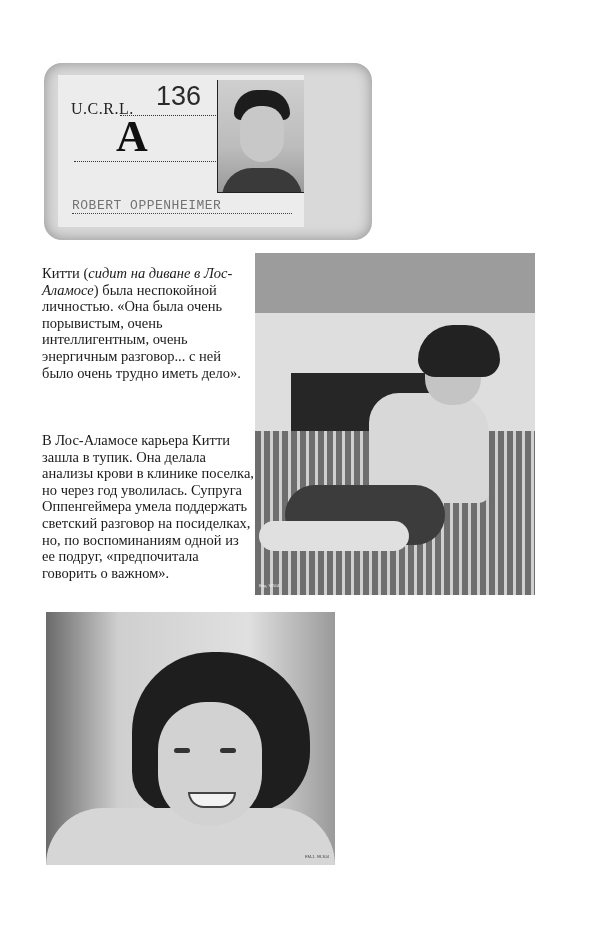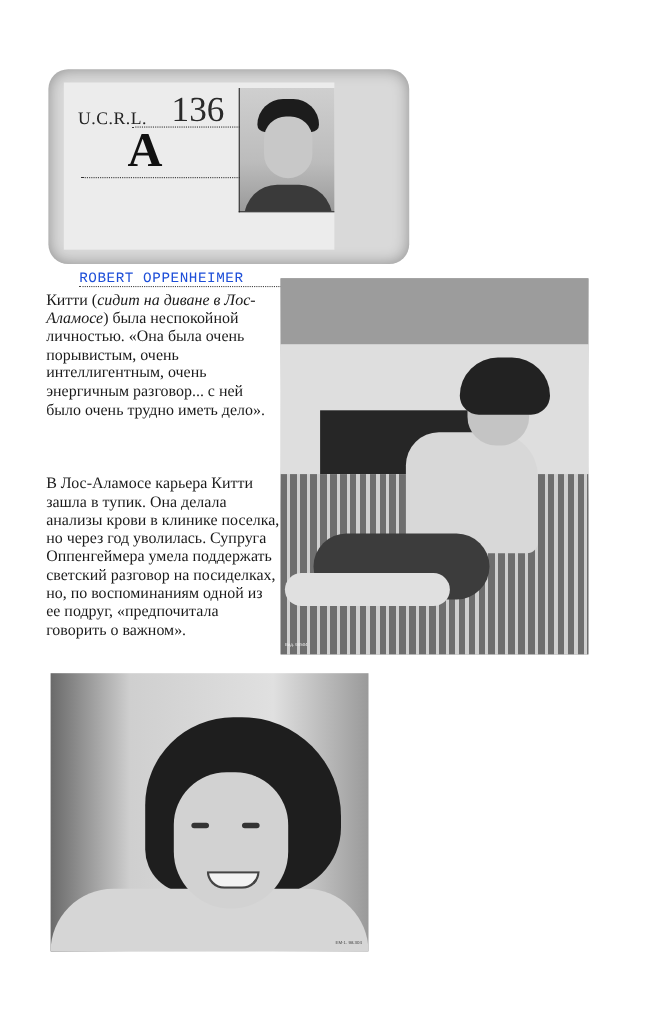--- a/index.html
+++ b/index.html
@@ -7,34 +7,34 @@
          font-family:"Liberation Serif","DejaVu Serif",serif; color:#1a1a1a; }
 
   
   .idcard { position:absolute; left:44px; top:63px; width:328px; height:177px;
             border-radius:18px; background:#d9d9d9;
             box-shadow: inset 0 0 14px rgba(0,0,0,0.35); }
   .idcard-inner { position:absolute; left:14px; top:12px; width:246px; height:152px;
                   background:#ececec; }
   .idc-label { position:absolute; left:13px; top:25px; font-family:"Liberation Serif",serif;
                font-size:16px; color:#222; letter-spacing:0.5px; }
-  .idc-num { position:absolute; left:98px; top:6px; font-family:Liberation Serif, serif;
-             font-size:32px; color:#2a2a2a; }
+  .idc-num { position:absolute; left:98px; top:6px; font-family:Liberation Sans, sans-serif;
+             font-size:27px; color:#2a2a2a; }
   .idc-dots1 { position:absolute; left:62px; top:40px; width:108px; border-bottom:1px dotted #333; }
   .idc-letter { position:absolute; left:58px; top:40px; font-family:"Liberation Serif",serif;
                 font-weight:bold; font-size:44px; color:#111; line-height:44px; }
   .idc-dots2 { position:absolute; left:16px; top:86px; width:154px; border-bottom:1px dotted #333; }
   .idc-photo { position:absolute; left:159px; top:5px; width:86px; height:112px;
                border-left:1px solid #222; border-bottom:1px solid #222;
                background:linear-gradient(180deg,#cfcfcf 0%,#bcbcbc 60%,#9a9a9a 100%); overflow:hidden; }
   .idc-hair { position:absolute; left:16px; top:10px; width:56px; height:30px; border-radius:28px 28px 8px 8px; background:#1c1c1c; }
   .idc-face { position:absolute; left:22px; top:26px; width:44px; height:56px; border-radius:20px 20px 22px 22px; background:#c8c8c8; }
   .idc-suit { position:absolute; left:4px; top:88px; width:80px; height:30px; border-radius:30px 30px 0 0; background:#3a3a3a; }
   .idc-name { position:absolute; left:14px; top:123px; font-family:"Liberation Mono",monospace;
-              font-size:13px; color:#1d4ed8; letter-spacing:0.5px; border-bottom:1px dotted #444; width:220px;margin-top:47px; }
+              font-size:13px; color:#737373; letter-spacing:0.5px; border-bottom:1px dotted #444; width:220px; }
 
   
   .text { position:absolute; left:42px; width:212px; font-size:14.5px; line-height:16.6px; color:#1a1a1a; }
   .text em { font-style:italic; }
   .p1 { top:265px; }
   .p2 { top:412px;margin-top:20px; }
 
   
   .photo { position:absolute; overflow:hidden; }
   .photo2 { left:255px; top:253px; width:280px; height:342px;

